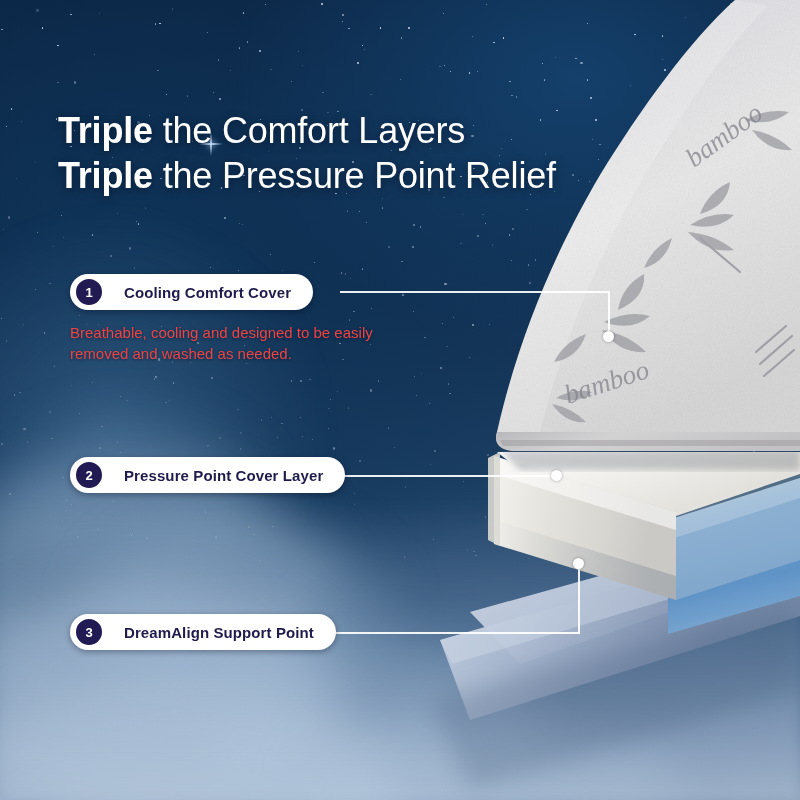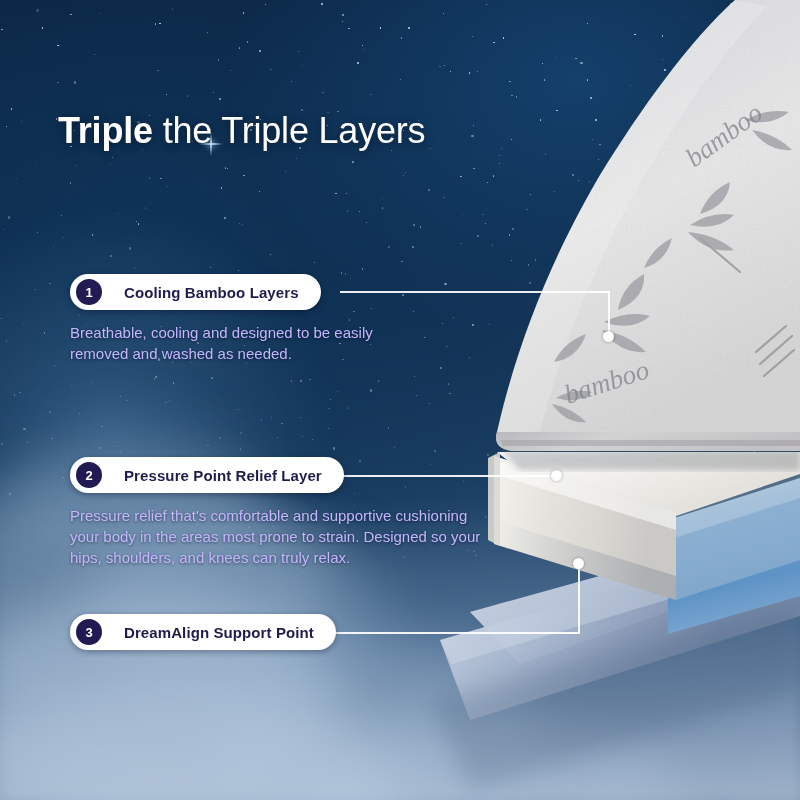--- a/index.html
+++ b/index.html
@@ -66,21 +66,21 @@
     display:flex;align-items:center;justify-content:center;
     font-size:13px;font-weight:bold;
     border:2px solid #ffffff;
     box-sizing:border-box;flex:0 0 auto;
   }
   .pill-title{
     color:#1f1c4d;font-weight:bold;font-size:15px;
     margin-left:20px;white-space:nowrap;letter-spacing:.1px;
   }
   .body-text{
-    color:#c4b5fd;font-size:15px;line-height:21px;
+    color:#ef4444;font-size:15px;line-height:21px;
     margin-top:12px;text-shadow:0 1px 3px rgba(0,12,30,.55);
   }
   
   .leader{position:absolute;pointer-events:none;}
   .ldot{position:absolute;width:11px;height:11px;border-radius:50%;background:#ffffff;
         box-shadow:0 0 3px rgba(0,0,0,.35);}
   .lh{position:absolute;height:2px;background:rgba(255,255,255,.92);}
   .lv{position:absolute;width:2px;background:rgba(255,255,255,.92);}
 </style>
 </head>
@@ -614,21 +614,24 @@
         <path d="M 756 352 l 30 -26 M 760 364 l 32 -28 M 764 376 l 30 -26"></path>
       </g>
 
       <text x="694" y="168" fill="#7f8189" opacity=".72" font-size="27" font-family="Liberation Serif, serif" font-style="italic" transform="rotate(-36 694 168)">bamboo</text>
       <text x="568" y="404" fill="#7f8189" opacity=".72" font-size="27" font-family="Liberation Serif, serif" font-style="italic" transform="rotate(-18 568 404)">bamboo</text>
     </g>
   </svg>
 
   <div style="position:absolute;left:58px;top:108px;width:600px;">
     <div style="color:#ffffff;font-size:36px;line-height:45px;letter-spacing:-.2px;text-shadow:0 2px 8px rgba(0,10,30,.5);">
-      <span style="font-weight:bold;">Triple</span><span> the Triple Layers</span>
+      <span style="font-weight:bold;">Triple</span><span> the Comfort Layers</span>
+    </div>
+    <div style="color:#ffffff;font-size:36px;line-height:45px;letter-spacing:-.2px;text-shadow:0 2px 8px rgba(0,10,30,.5);">
+      <span style="font-weight:bold;">Triple</span><span> the Pressure Point Relief</span>
     </div>
   </div>
 
   <div class="leader">
     <div class="lh" style="left:340px;top:291px;width:270px;"></div>
     <div class="lv" style="left:608px;top:291px;height:46px;"></div>
     <div class="ldot" style="left:603px;top:331px;"></div>
   </div>
   <div class="leader">
     <div class="lh" style="left:330px;top:475px;width:228px;"></div>
@@ -636,31 +639,30 @@
   </div>
   <div class="leader">
     <div class="lh" style="left:320px;top:632px;width:260px;"></div>
     <div class="lv" style="left:578px;top:566px;height:68px;"></div>
     <div class="ldot" style="left:573px;top:558px;"></div>
   </div>
 
   <div class="callout" style="left:70px;top:274px;width:410px;">
     <div class="pill">
       <div class="badge">1</div>
-      <div class="pill-title">Cooling Bamboo Layers</div>
+      <div class="pill-title">Cooling Comfort Cover</div>
     </div>
     <div class="body-text" style="width:330px;">Breathable, cooling and designed to be easily removed and washed as needed.</div>
   </div>
 
   <div class="callout" style="left:70px;top:457px;width:440px;">
     <div class="pill">
       <div class="badge">2</div>
-      <div class="pill-title">Pressure Point Relief Layer</div>
+      <div class="pill-title">Pressure Point Cover Layer</div>
     </div>
-    <div class="body-text" style="width:412px;">Pressure relief that's comfortable and supportive cushioning your body in the areas most prone to strain. Designed so your hips, shoulders, and knees can truly relax.</div>
   </div>
 
   <div class="callout" style="left:70px;top:614px;width:400px;">
     <div class="pill">
       <div class="badge">3</div>
       <div class="pill-title">DreamAlign Support Point</div>
     </div>
   </div>
 
 </div>

